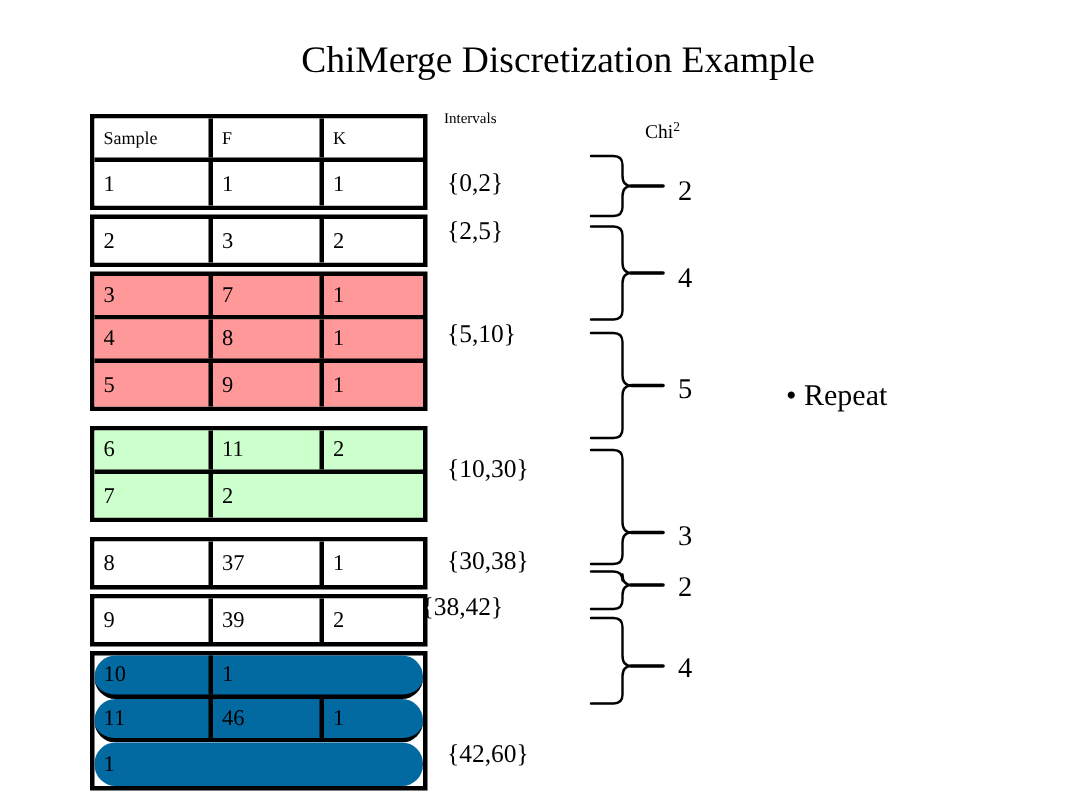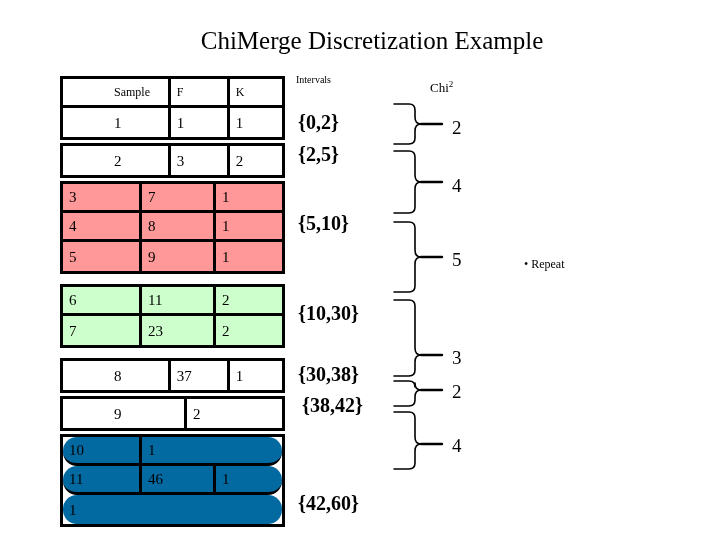--- a/index.html
+++ b/index.html
@@ -60,21 +60,21 @@
     line-height: 16px;
     overflow: hidden;
     white-space: nowrap;
   }
   .cell:last-child { border-right: none; }
   .c-sample { width: 79px; }
   .c-f      { width: 74px; }
   .c-k      { width: 66px; }
   .hdr .cell { font-size: 12px; }
 
-  .bg-white { background: #ffffff; padding-left: 45px; }
+  .bg-white { background: #ffffff; }
   .bg-pink  { background: #ff9999; }
   .bg-green { background: #ccffcc; }
   .bg-blue  { background: #0369a1; border-radius: 14px; }
 
   
   #intervals-header {
     position: absolute;
     left: 296px;
     top: 74px;
     font-size: 10px;
@@ -87,25 +87,24 @@
     top: 79px;
     font-size: 13px;
     font-family: "Liberation Serif", "DejaVu Serif", serif;
     white-space: nowrap;
   }
   #chi2-header sup { font-size: 9px; }
 
   
   .interval-label {
     position: absolute;
-    font-size: 20px;
+    font-size: 17px;
     line-height: 20px;
     white-space: nowrap;
     font-family: "Liberation Serif", "DejaVu Serif", serif;
-    font-weight: bold;
   }
 
   
   .chi-value {
     position: absolute;
     font-size: 19px;
     line-height: 20px;
     white-space: nowrap;
     font-family: "Liberation Serif", "DejaVu Serif", serif;
   }
@@ -116,21 +115,21 @@
     left: 0; top: 0;
     width: 720px; height: 540px;
     pointer-events: none;
   }
 
   
   #repeat-note {
     position: absolute;
     left: 524px;
     top: 252px;
-    font-size: 12px;
+    font-size: 20px;
     line-height: 24px;
     white-space: nowrap;
     font-family: "Liberation Serif", "DejaVu Serif", serif;
   }
 </style>
 </head>
 <body>
 
 <div id="slide-title">ChiMerge Discretization Example</div>
 
@@ -175,36 +174,36 @@
     </div>
     <div class="group-gap"></div>
     <div class="row-group">
       <div class="trow bg-green">
         <div class="cell c-sample">6</div>
         <div class="cell c-f">11</div>
         <div class="cell c-k">2</div>
       </div>
       <div class="trow bg-green">
         <div class="cell c-sample">7</div>
-        <div class="cell c-f">23</div>
         <div class="cell c-k">2</div>
       </div>
     </div>
     <div class="group-gap"></div>
     <div class="row-group">
       <div class="trow bg-white">
         <div class="cell c-sample">8</div>
         <div class="cell c-f">37</div>
         <div class="cell c-k">1</div>
       </div>
     </div>
     <div class="group-gap-sm"></div>
     <div class="row-group">
       <div class="trow bg-white">
         <div class="cell c-sample">9</div>
+        <div class="cell c-f">39</div>
         <div class="cell c-k">2</div>
       </div>
     </div>
     <div class="group-gap-sm"></div>
     <div class="row-group">
       <div class="trow bg-blue">
         <div class="cell c-sample">10</div>
         <div class="cell c-k">1</div>
       </div>
       <div class="trow bg-blue">
@@ -218,21 +217,21 @@
     </div>
   </div>
 
 <div id="intervals-header">Intervals</div>
 <div id="intervals-list">
     <div class="interval-label" style="left: 298px; top: 112px;">{0,2}</div>
     <div class="interval-label" style="left: 298px; top: 144px;">{2,5}</div>
     <div class="interval-label" style="left: 298px; top: 213px;">{5,10}</div>
     <div class="interval-label" style="left: 298px; top: 303px;">{10,30}</div>
     <div class="interval-label" style="left: 298px; top: 364px; text-align: center;">{30,38}</div>
-    <div class="interval-label" style="left: 302px; top: 395px;">{38,42}</div>
+    <div class="interval-label" style="left: 281px; top: 395px;">{38,42}</div>
     <div class="interval-label" style="left: 298px; top: 456px; margin-top: 37px;">{42,60}</div>
   </div>
 
 <div id="chi2-header">
   <span>Chi</span><sup>2</sup>
 </div>
 <div id="chi2-list">
     <div class="chi-value" style="left: 452px; top: 118px;">2</div>
     <div class="chi-value" style="left: 452px; top: 176px;">4</div>
     <div class="chi-value" style="left: 452px; top: 250px;">5</div>

